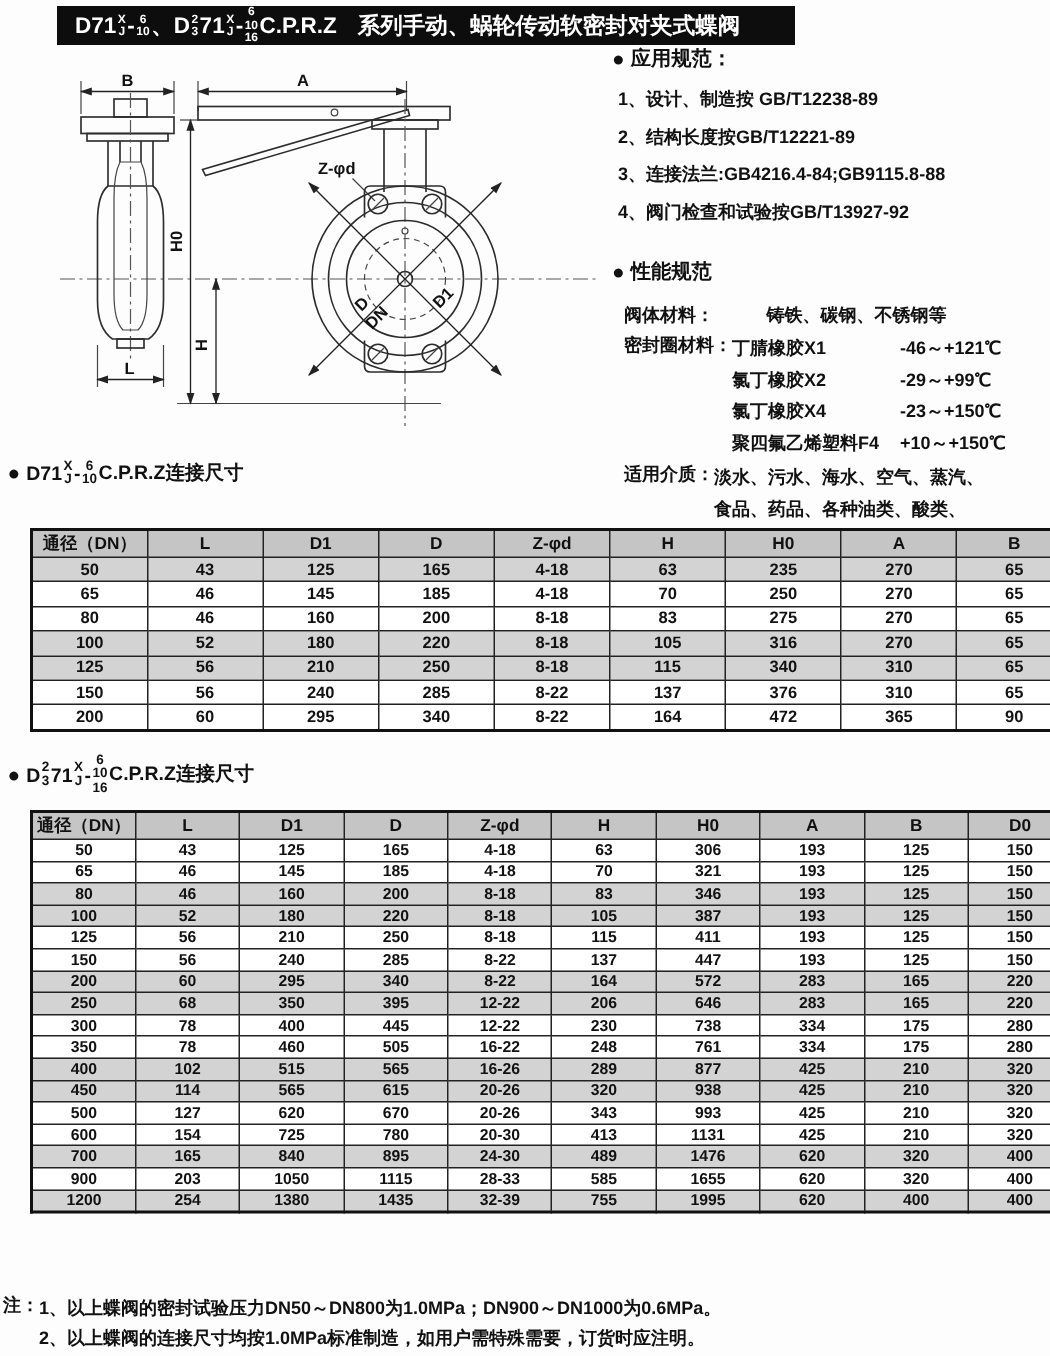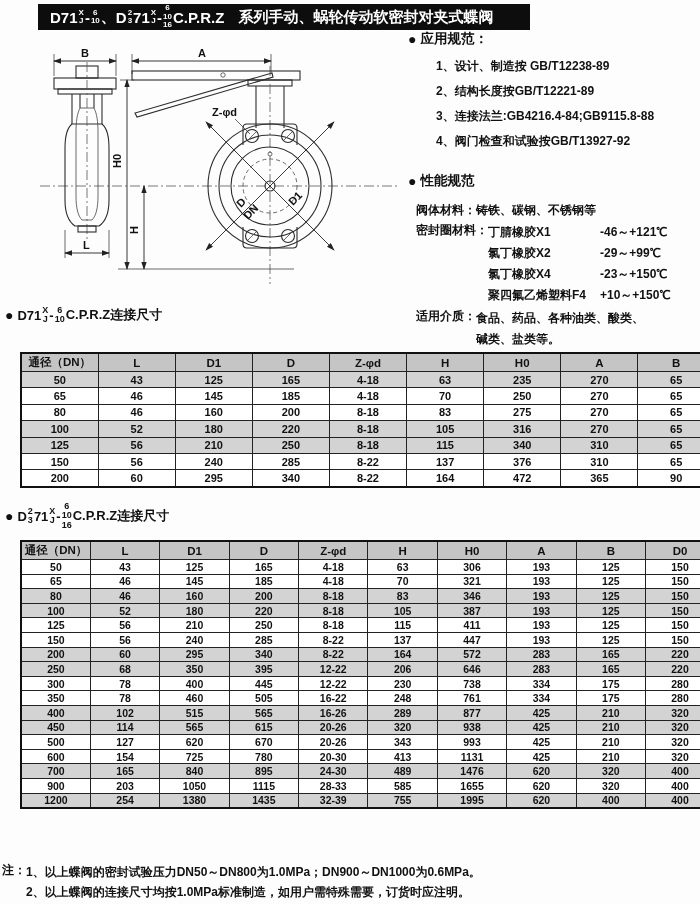--- a/index.html
+++ b/index.html
@@ -15,24 +15,24 @@
   .stk-row{display:block;}
   
   .section-heading{position:absolute;display:flex;align-items:center;color:#111;}
   .section-heading .bullet{font-size:14px;margin-right:4px;}
   .section-heading .t{font-size:13px;font-weight:bold;white-space:pre;}
   .section-heading .stack{font-size:9px;}
   
   .specs{position:absolute;left:408px;top:30px;width:290px;}
   .spec-heading{display:flex;align-items:center;font-weight:bold;font-size:13.5px;}
   .spec-heading .bullet{font-size:14px;margin-right:4px;}
-  .app-items{margin:6px 0 0 28px;}
+  .app-items{margin:6px 0 0 4px;}
   .app-item{font-size:12px;font-weight:bold;line-height:25px;white-space:nowrap;}
   .perf-block{margin-top:18px;}
-  .perf-line{display:flex;font-size:12px;font-weight:bold;margin:10px 0 0 8px;line-height:20px;}
+  .perf-line{display:flex;font-size:12px;font-weight:bold;margin:10px 0 0 8px;line-height:20px;gap:35px;}
   .seal-wrap{display:flex;font-size:12px;font-weight:bold;margin:2px 0 0 8px;}
   .seal-col{display:flex;flex-direction:column;}
   .seal-row{display:flex;line-height:21px;white-space:nowrap;}
   .seal-name{min-width:112px;}
   .media-wrap{display:flex;font-size:12px;font-weight:bold;margin:2px 0 0 8px;}
   .media-col{display:flex;flex-direction:column;}
   .media-line{line-height:21px;white-space:nowrap;}
   .lbl{white-space:nowrap;}
   
   table.dims{position:absolute;left:20px;width:696px;border-collapse:collapse;table-layout:fixed;
@@ -227,20 +227,21 @@
             </div>
             <div class="seal-row">
               <span class="seal-name">聚四氟乙烯塑料F4</span>
               <span class="seal-range">+10～+150℃</span>
             </div>
           </span>
       </div>
       <div class="media-wrap">
         <span class="lbl">适用介质：</span>
         <span class="media-col">
+            <div class="media-line">淡水、污水、海水、空气、蒸汽、</div>
             <div class="media-line">食品、药品、各种油类、酸类、</div>
             <div class="media-line">碱类、盐类等。</div>
           </span>
       </div>
     </div>
   </div>
 
   <div class="section-heading" style="left:5px;top:306px;">
     <span class="bullet">●</span>
     <span class="t">D71</span>

